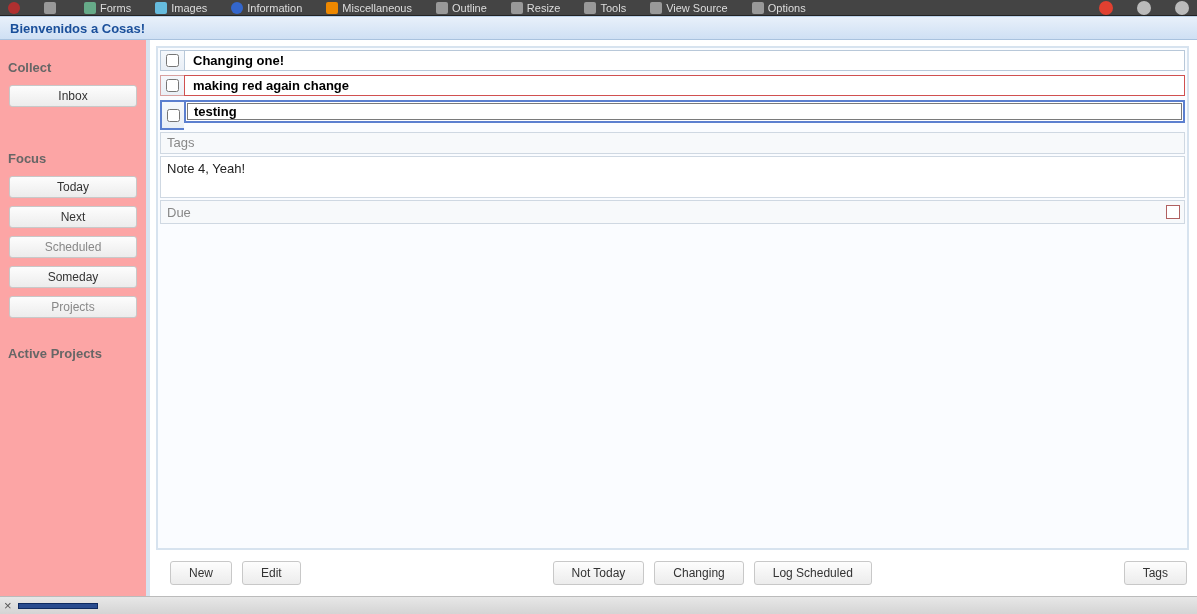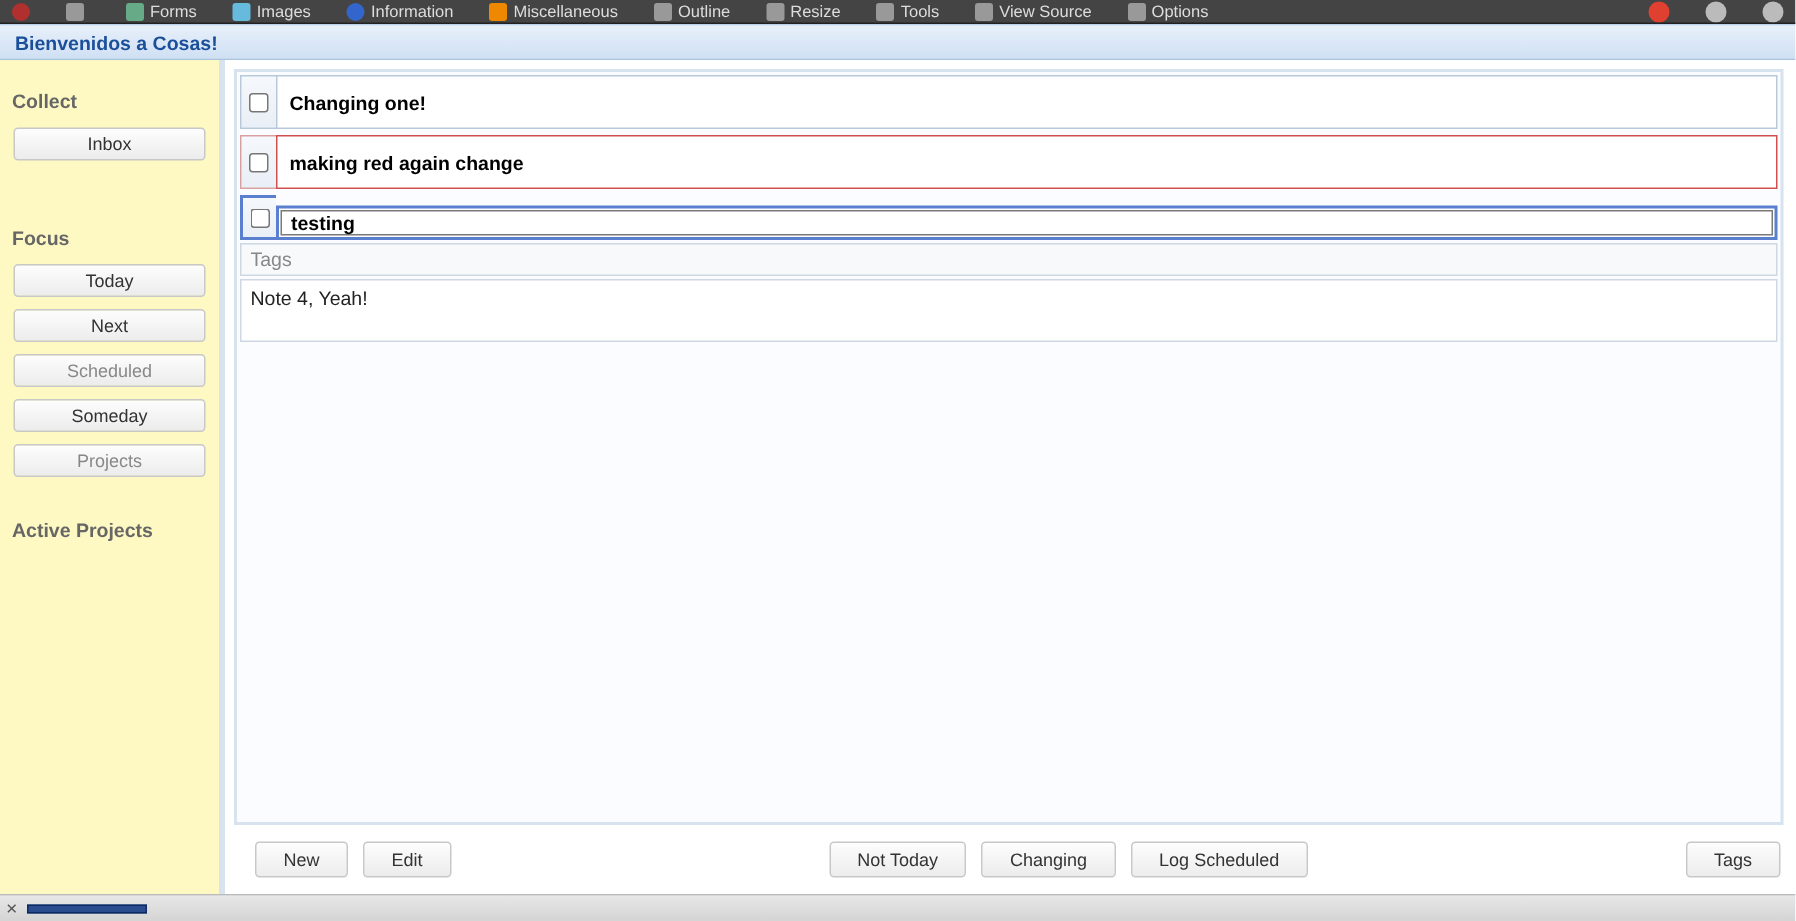--- a/index.html
+++ b/index.html
@@ -40,21 +40,21 @@
   color: #1a4f9a;
   font-weight: bold;
   font-size: 13px;
 }
 .main {
   display: flex;
   height: calc(100% - 16px - 24px - 18px);
 }
 .sidebar {
   width: 148px;
-  background: #fef9c3;
+  background: #fca5a5;
   border-right: 2px solid #d7e3ef;
   padding: 12px 6px 6px 6px;
 }
 .sidebar h3 {
   color: #666;
   font-size: 13px;
   font-weight: bold;
   margin: 8px 2px 10px 2px;
 }
 .sb-btn {
@@ -82,21 +82,21 @@
   position: absolute;
   left: 6px; right: 8px; top: 6px;
   bottom: 46px;
   border: 2px solid #d7e3ef;
   background: #fafcff;
   padding: 2px;
 }
 .task-row {
   display: flex;
   align-items: stretch;
-  height: 36px;
+  height: 21px;
   margin-bottom: 4px;
 }
 .chk {
   width: 24px;
   border: 1px solid #b8c8d9;
   border-right: none;
   background: linear-gradient(#f5f8fc,#e9eff6);
   display: flex;
   align-items: center;
   justify-content: center;
@@ -113,21 +113,21 @@
   align-items: center;
 }
 .task-input.red { border-color: #d05050; }
 .task-input.sel-outer { border: 2px solid #5b7fcf; background:#fff;}
 .task-input.sel-input {
   flex:1; border:1px solid #7a7a7a; margin:1px;
   display:flex; align-items:center; padding:0 6px; font-weight:bold;
   background:#fff;
 }
 .row3 {
-  display:flex; align-items:flex-end; height:30px; margin-bottom:2px;
+  display:flex; align-items:flex-start; height:30px; margin-bottom:2px;
 }
 .field-row {
   border: 1px solid #cfd8e2;
   background: #fff;
   margin-bottom: 2px;
 }
 .tags-row {
   height: 22px;
   padding: 2px 6px;
   color: #888;
@@ -290,20 +290,24 @@
       </div>
 
       <div class="field-row tags-row">
         <span>Tags</span>
       </div>
 
       <div class="field-row notes-row">
         <span>Note 4, Yeah!</span>
       </div>
 
+      <div class="field-row due-row">
+        <span>Due</span>
+        <span class="due-icon"></span>
+      </div>
 
     </div>
 
     <div class="bottom-buttons">
       <button class="bb">New</button>
       <button class="bb">Edit</button>
       <span class="spacer"></span>
       <button class="bb">Not Today</button>
       <button class="bb">Changing</button>
       <button class="bb">Log Scheduled</button>

